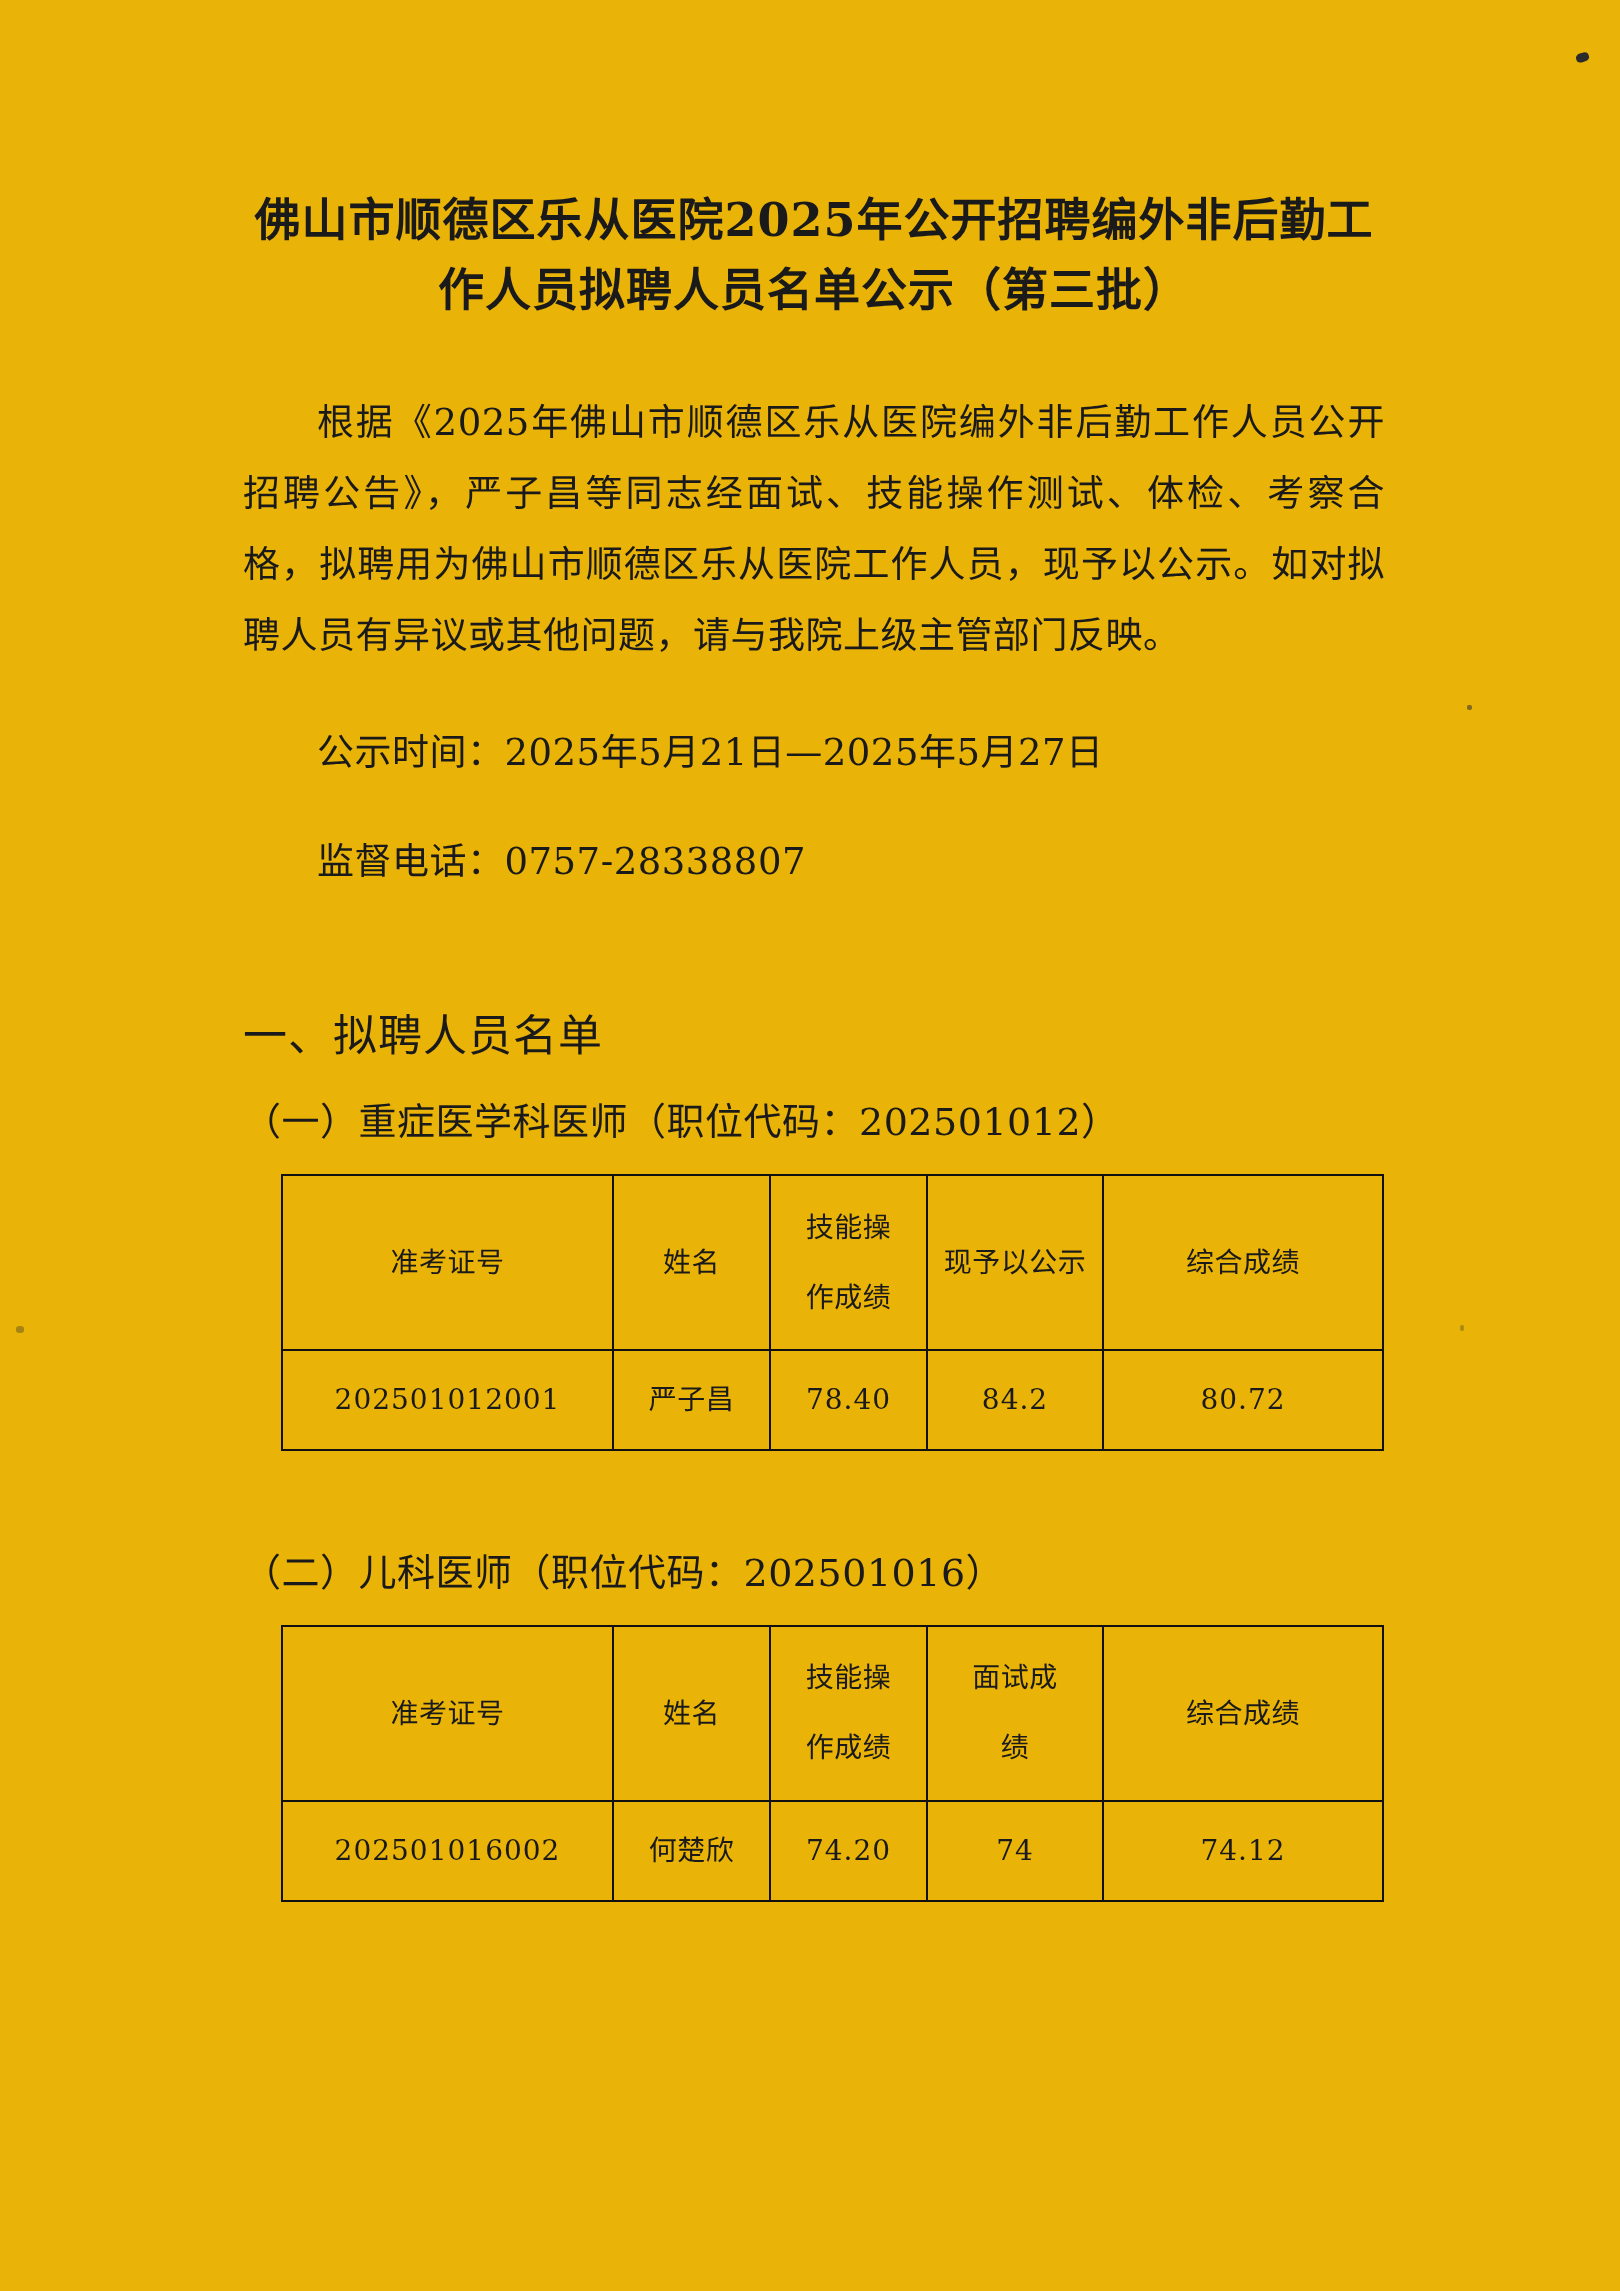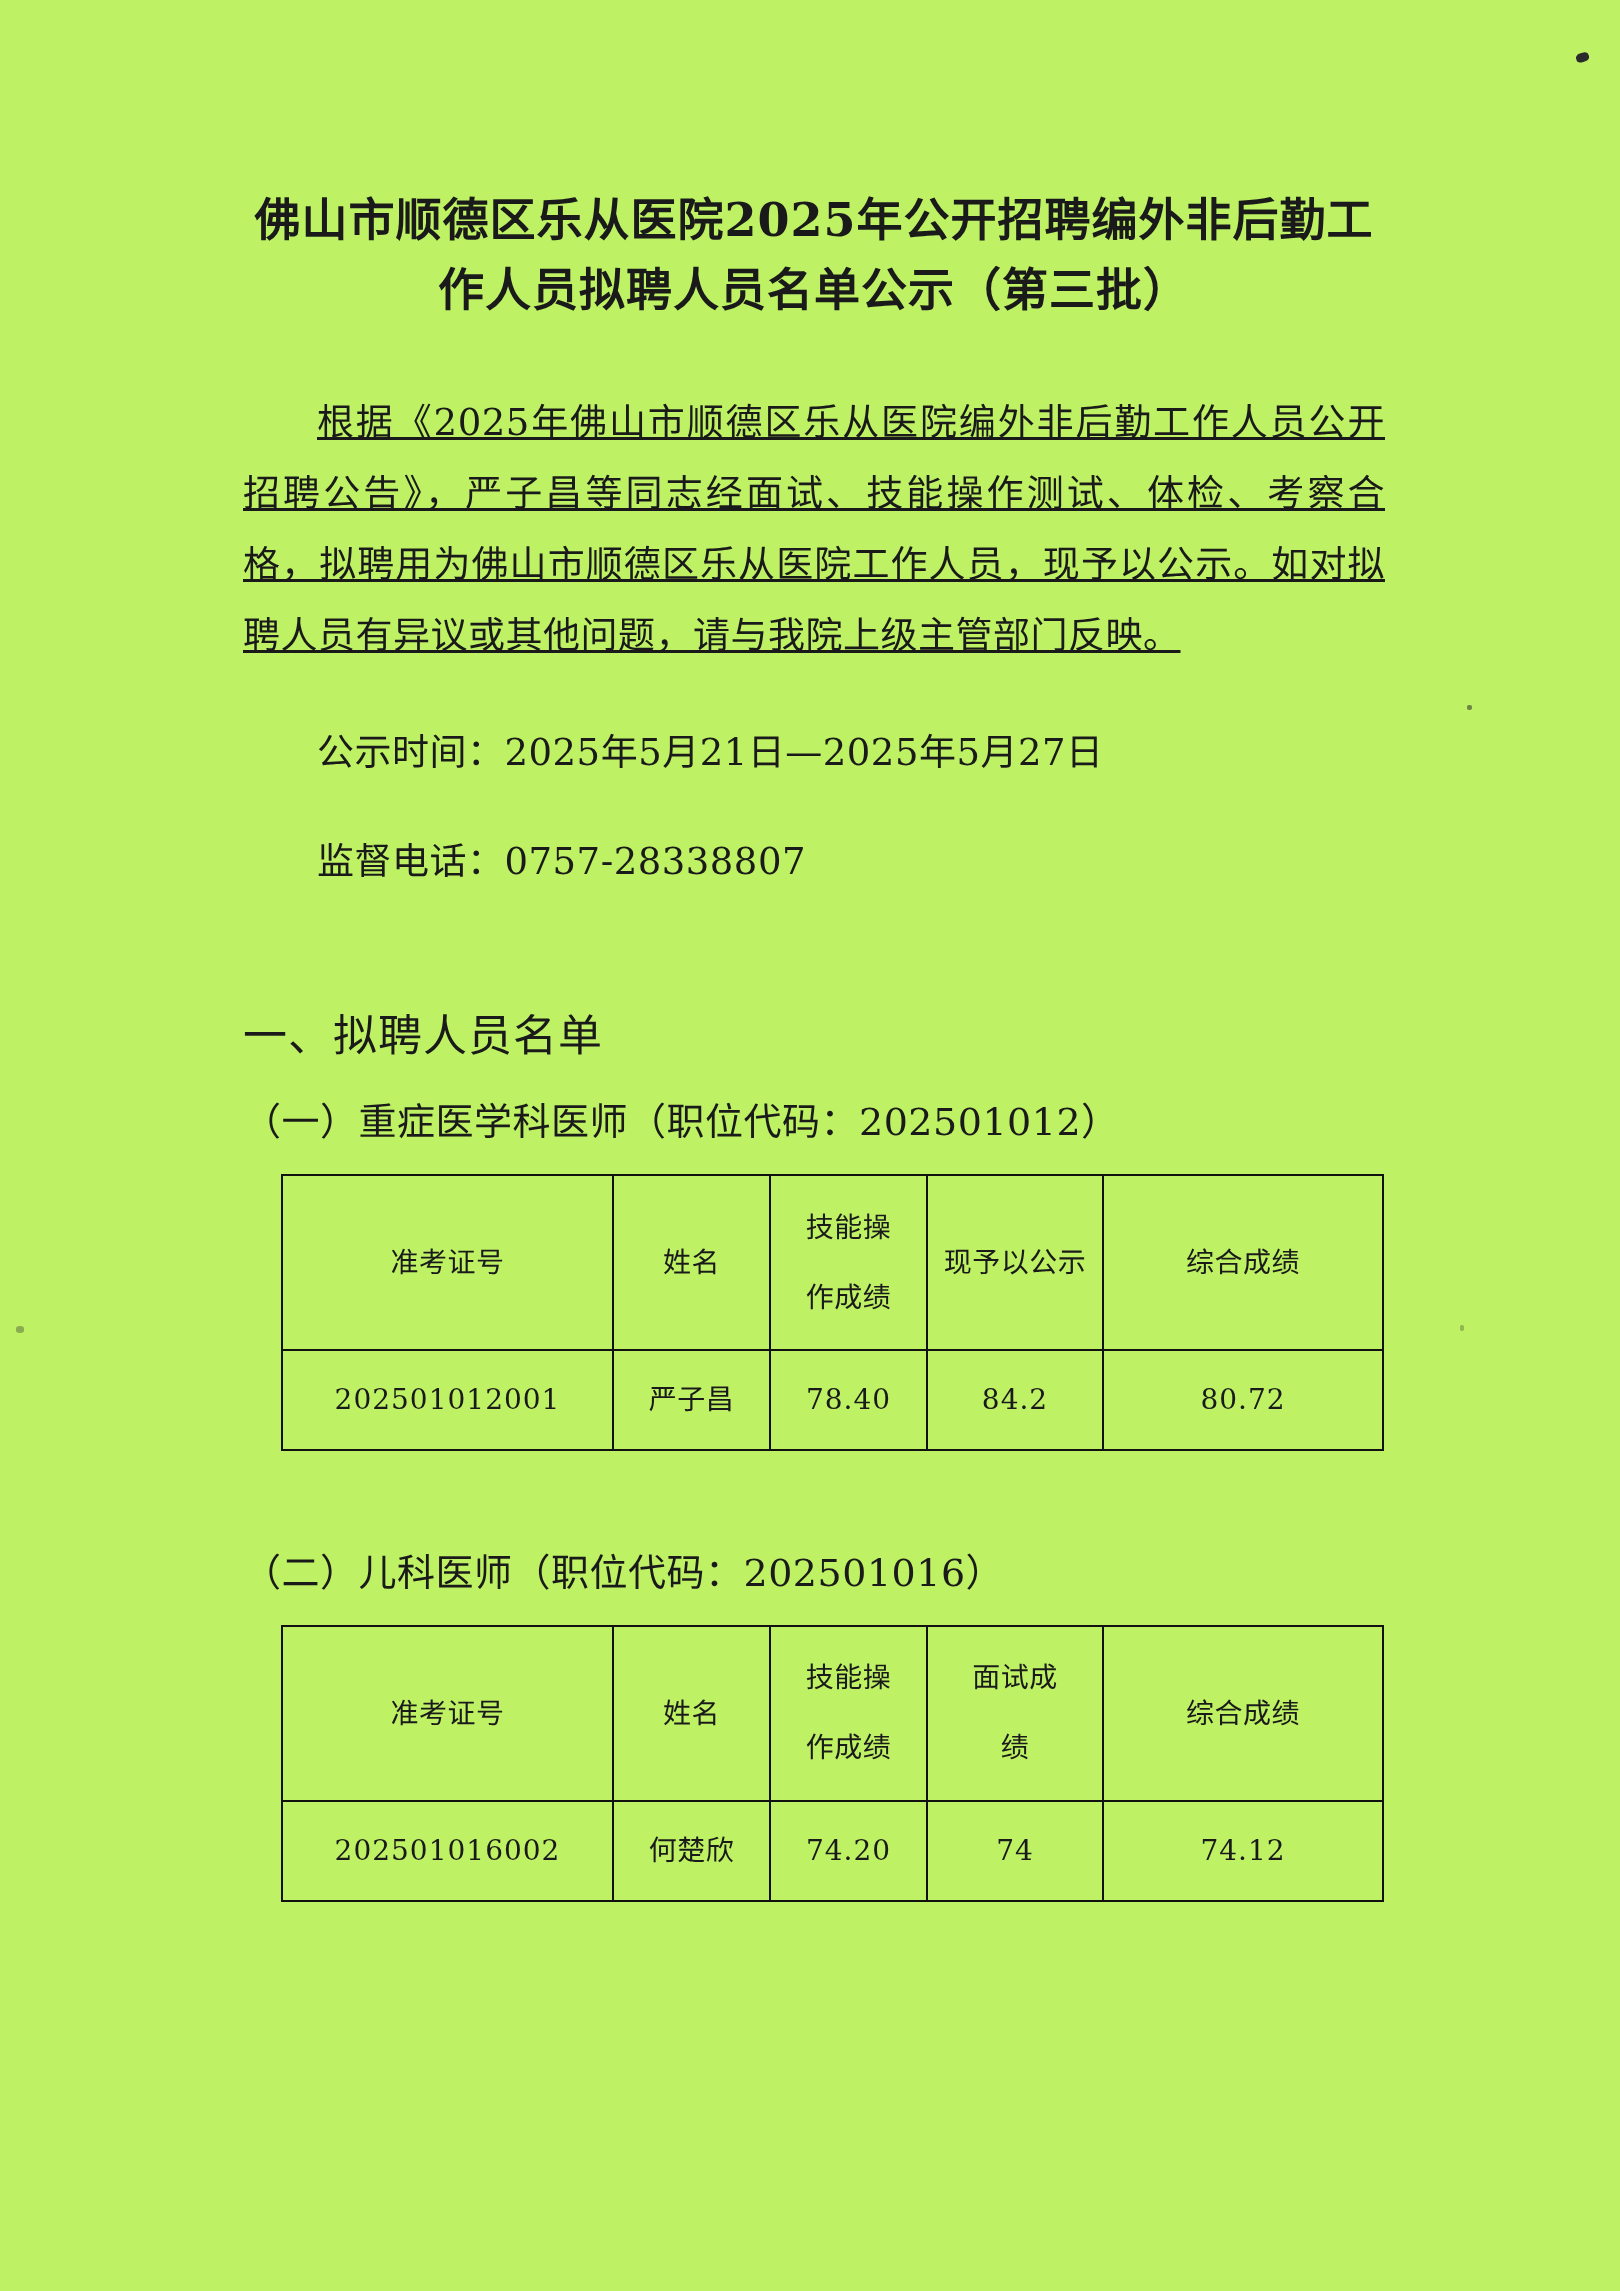--- a/index.html
+++ b/index.html
@@ -9,21 +9,21 @@
     background: #ffffff;
   }
   body {
     font-family: "DejaVu Serif", "Liberation Serif", serif;
     color: #1a1a1a;
   }
   #page {
     position: relative;
     width: 1620px;
     height: 2292px;
-    background: #bef264;
+    background: #eab308;
     overflow: hidden;
   }
   
   .speck {
     position: absolute;
     background: #2b2b2b;
     border-radius: 40%;
     pointer-events: none;
   }
   .speck.s1 { left: 1576px; top: 53px; width: 12.7px; height: 8.8px; transform: rotate(-18deg); }
@@ -52,21 +52,21 @@
 
   .para {
     margin: 0;
     font-size: 37px;
     line-height: 1.92;
     text-align: justify;
     text-indent: 2em;
     letter-spacing: 0.5px;
     font-family: "DejaVu Serif", "Liberation Serif", serif;
   }
-  .para.first { margin-top: 61px; text-decoration: underline; }
+  .para.first { margin-top: 61px; }
 
   .line {
     margin: 0;
     font-size: 37px;
     line-height: 1.9;
     text-indent: 2em;
     letter-spacing: 0.5px;
   }
   .line.notice-period { margin-top: 47px; }
   .line.supervise-phone { margin-top: 39px; }

